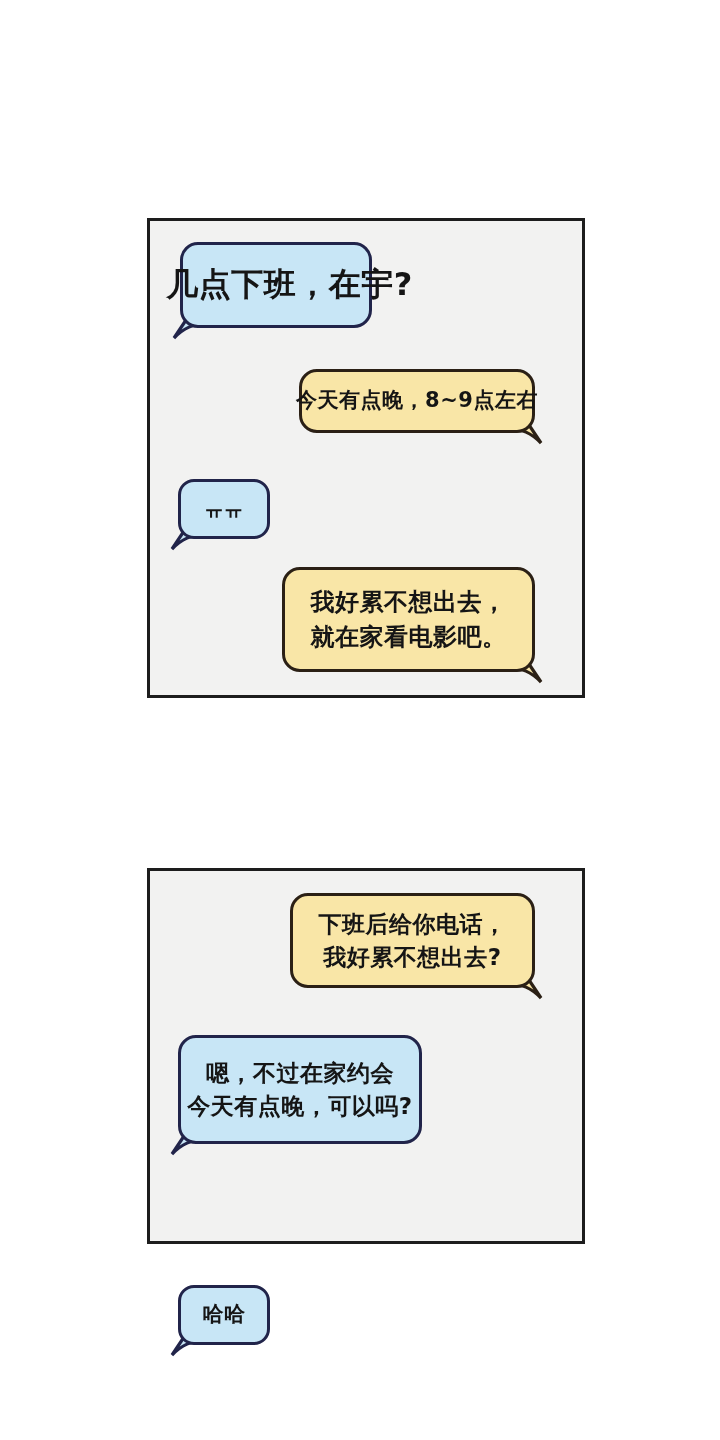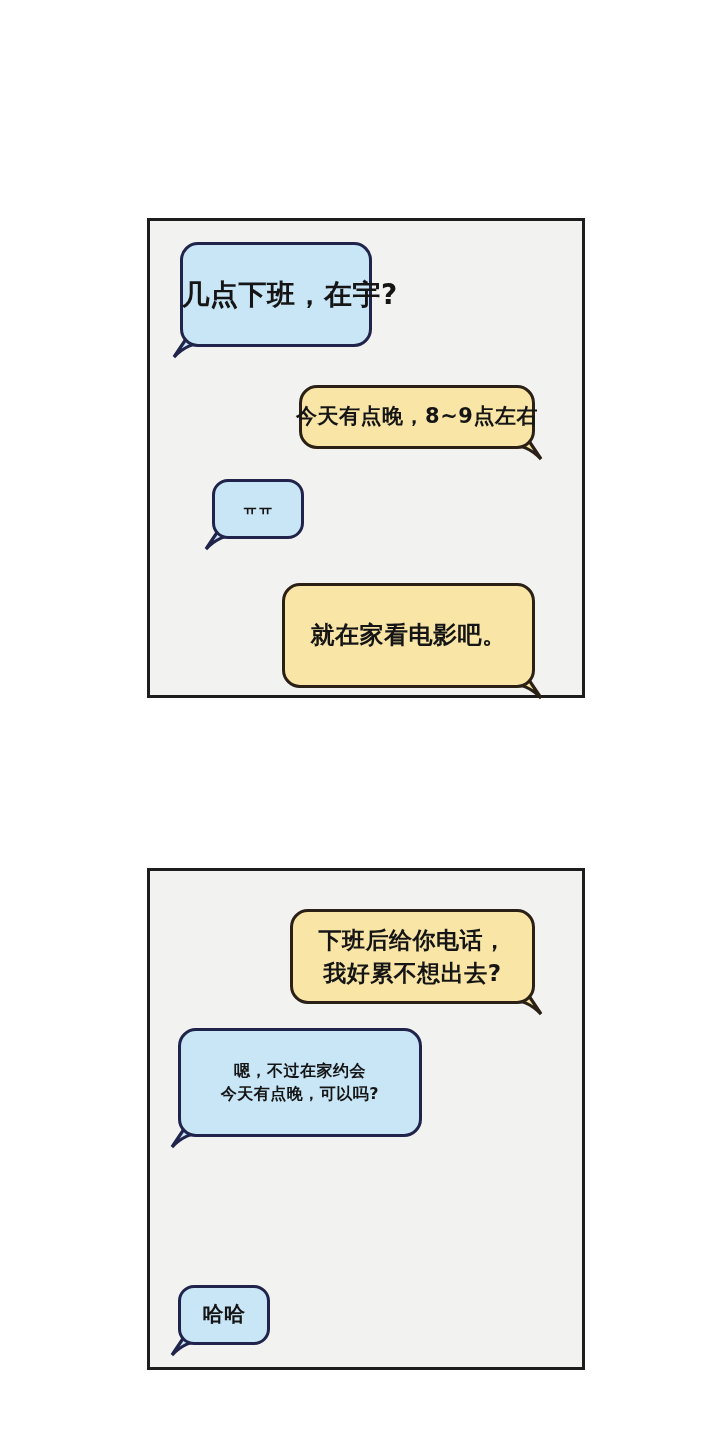--- a/index.html
+++ b/index.html
@@ -18,21 +18,21 @@
   .panel {
     position: absolute;
     left: 147px;
     width: 438px;
     box-sizing: border-box;
     background: var(--panel-bg, #f2f2f1);
     border: 3px solid var(--panel-border, #1d1d1d);
     z-index: 0;
   }
   .panel-1 { top: 218px; height: 480px; }
-  .panel-2 { top: 868px; height: 502px; }
+  .panel-2 { top: 868px; height: 376px; }
 
   .bubble {
     position: absolute;
     box-sizing: border-box;
     display: flex;
     flex-direction: column;
     align-items: center;
     justify-content: center;
     text-align: center;
     border-radius: 18px;
@@ -46,21 +46,20 @@
     display: block;
     white-space: nowrap;
   }
   .bubble.left {
     background: var(--blue-bubble-fill, #c8e6f6);
     border: 3px solid var(--blue-bubble-border, #21244a);
   }
   .bubble.right {
     background: var(--yellow-bubble-fill, #f9e6a7);
     border: 3px solid var(--yellow-bubble-border, #2b2015);
-    margin-top: 16px;
   }
   .tail {
     position: absolute;
     z-index: -1;
   }
   .tail-left  { left: -13px;  bottom: -17px; }
   .tail-right { right: -13px; bottom: -17px; }
   .bubble.left  .tail path {
     fill: var(--blue-bubble-fill, #c8e6f6);
     stroke: var(--blue-bubble-border, #21244a);
@@ -68,28 +67,28 @@
     stroke-linejoin: miter;
   }
   .bubble.right .tail path {
     fill: var(--yellow-bubble-fill, #f9e6a7);
     stroke: var(--yellow-bubble-border, #2b2015);
     stroke-width: 3.2;
     stroke-linejoin: miter;
   }
 
   
-  .b1 { left: 30px;  top: 21px;  width: 192px; height: 105px;  font-size: 28px; padding-left: 37px; }
+  .b1 { left: 30px;  top: 21px;  width: 192px; height: 86px;  font-size: 32px; padding-left: 37px; }
   .b2 { right: 47px; top: 148px; width: 236px; height: 64px;  font-size: 21px; }
-  .b3 { left: 28px;  top: 258px; width: 92px;  height: 60px;  font-size: 15px; border-radius: 16px; margin-left: 34px; }
+  .b3 { left: 28px;  top: 258px; width: 92px;  height: 60px;  font-size: 19px; border-radius: 16px; }
   .b4 { right: 47px; top: 346px; width: 253px; height: 105px; font-size: 24px; }
 
   
   .b5 { right: 47px; top: 22px;  width: 245px; height: 95px;  font-size: 23px; }
-  .b6 { left: 28px;  top: 157px; width: 244px; height: 109px; font-size: 16px; }
+  .b6 { left: 28px;  top: 164px; width: 244px; height: 109px; font-size: 23px; }
   .b7 { right: 47px; top: 301px; width: 205px; height: 73px;  font-size: 23px; }
   .b8 { left: 28px;  top: 414px; width: 92px;  height: 60px;  font-size: 21px; border-radius: 16px; }
 </style>
 </head>
 <body>
 
 <div class="page">
 
   <section class="panel panel-1">
 
@@ -108,20 +107,21 @@
     </div>
 
     <div class="bubble left b3">
       <span class="line">ㅠㅠ</span>
       <svg class="tail tail-left" width="42" height="34" viewBox="0 0 42 34" aria-hidden="true">
         <path d="M 24 0 L 4 30 C 14 20 22 16 40 15 Z"></path>
       </svg>
     </div>
 
     <div class="bubble right b4">
+      <span class="line">我好累不想出去，</span>
       <span class="line">就在家看电影吧。</span>
       <svg class="tail tail-right" width="42" height="34" viewBox="0 0 42 34" aria-hidden="true">
         <path d="M 18 0 L 38 30 C 28 20 20 16 2 15 Z"></path>
       </svg>
     </div>
 
   </section>
 
   <section class="panel panel-2">
 

